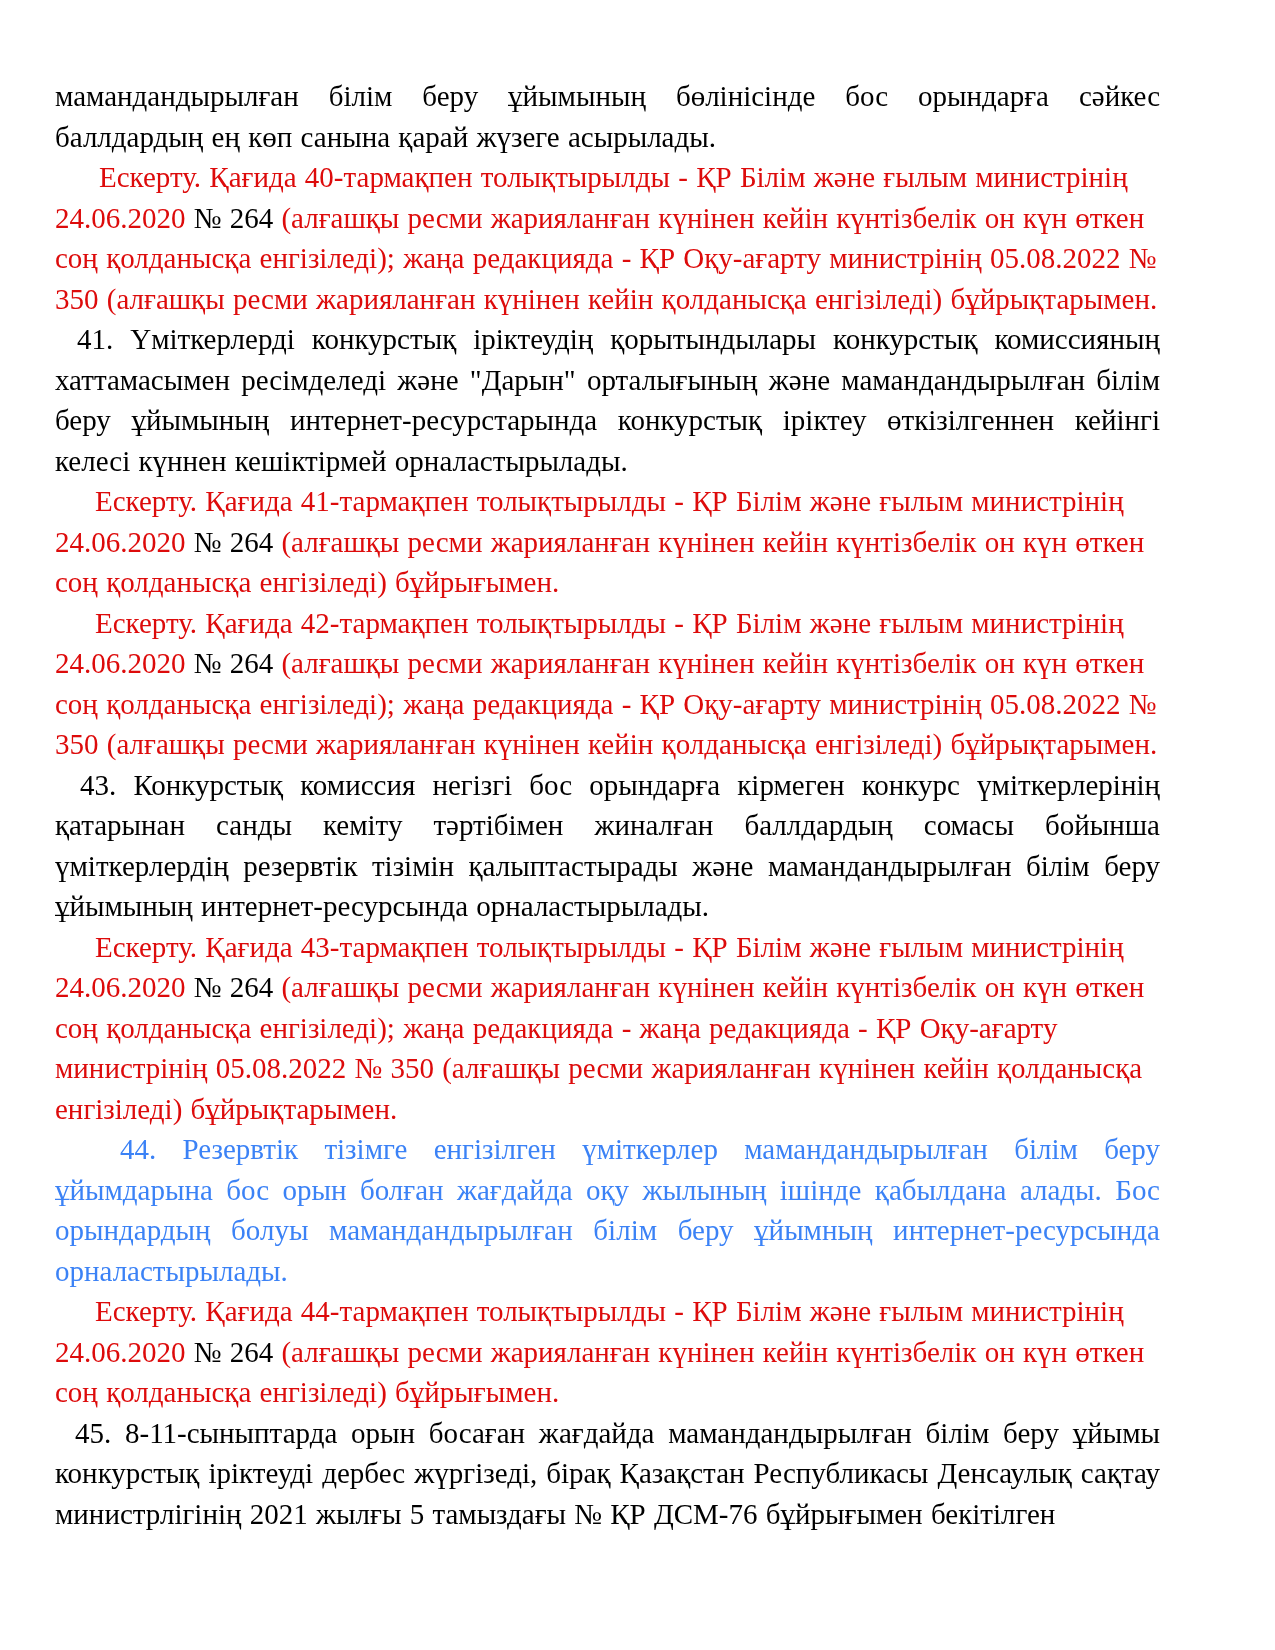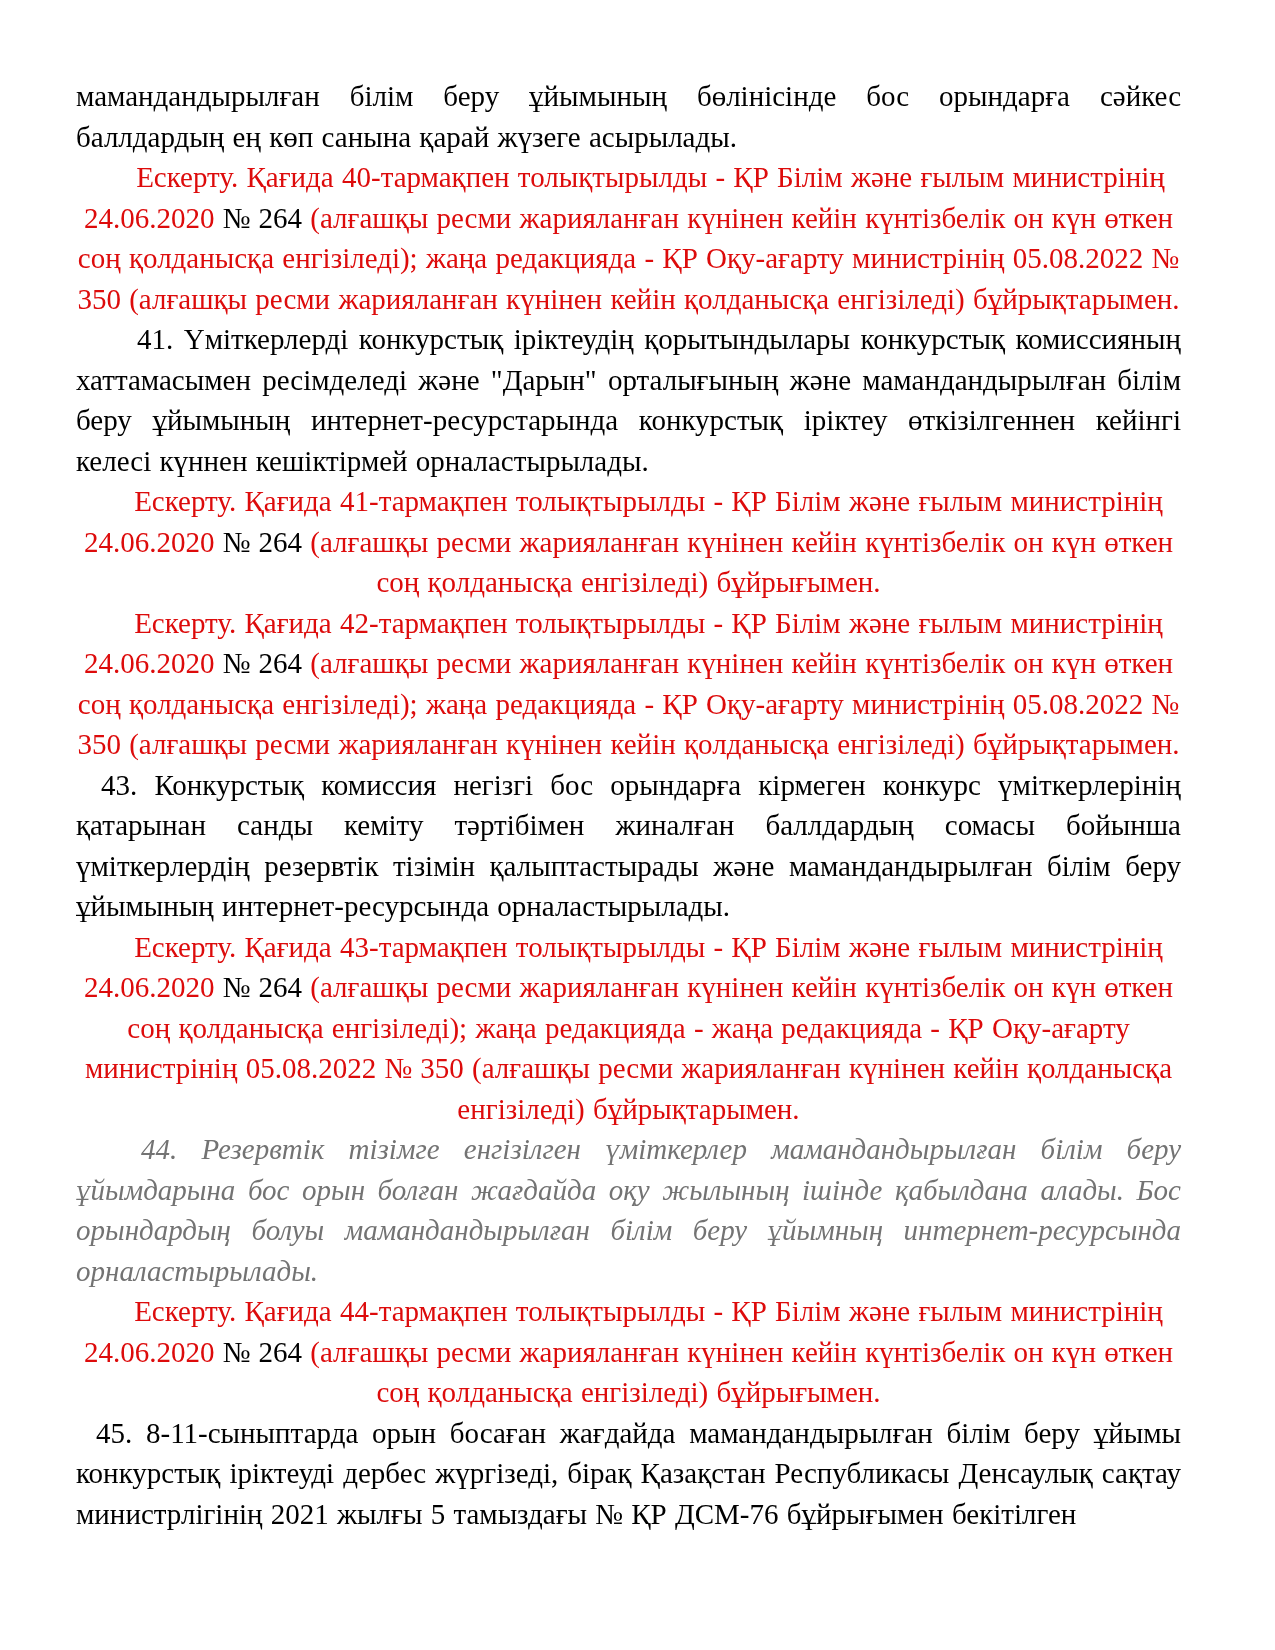--- a/index.html
+++ b/index.html
@@ -6,58 +6,58 @@
     margin: 0;
     padding: 0;
     background: #ffffff;
   }
   .page {
     position: relative;
     width: 1275px;
     height: 1596px;
     background: #ffffff;
     box-sizing: border-box;
-    padding: 76px 85px 0 76px;
+    padding: 76px 85px 0 55px;
     overflow: hidden;
     font-family: "Liberation Serif", "DejaVu Serif", serif;
     font-size: 29px;
     line-height: 40.5px;
     color: #000000;
   }
   .doc-body {
     width: 1105px;
   }
   p.para {
     margin: 0;
     padding: 0;
     word-spacing: 1px;
   }
   p.body {
     text-align: justify;
     text-justify: inter-word;
   }
   p.note {
-    text-align: center;
+    text-align: left;
   }
   .seg-red {
     color: #dd0b0b;
   }
   .seg-black {
     color: #000000;
   }
 </style>
 </head>
 <body>
 
 <main class="page">
   <section class="doc-body" id="doc" style="color: rgb(0, 0, 0);">
       <p class="para body" style="text-indent: 0px;"><span class="seg-black" style="color: rgb(0, 0, 0);">мамандандырылған білім беру ұйымының бөлінісінде бос орындарға сәйкес баллдардың ең көп санына қарай жүзеге асырылады.</span></p>
       <p class="para note" style="text-indent: 44px;"><span class="seg-red" style="color: rgb(221, 11, 11);">Ескерту. Қағида 40-тармақпен толықтырылды - ҚР Білім және ғылым министрінің 24.06.2020 </span><span class="seg-black" style="color: rgb(0, 0, 0);">№ 264</span><span class="seg-red" style="color: rgb(221, 11, 11);"> (алғашқы ресми жарияланған күнінен кейін күнтізбелік он күн өткен соң қолданысқа енгізіледі); жаңа редакцияда - ҚР Оқу-ағарту министрінің 05.08.2022 № 350 (алғашқы ресми жарияланған күнінен кейін қолданысқа енгізіледі) бұйрықтарымен.</span></p>
-      <p class="para body" style="text-indent: 22px;"><span class="seg-black" style="color: rgb(0, 0, 0); margin-left: 39px;">41. Үміткерлерді конкурстық іріктеудің қорытындылары конкурстық комиссияның хаттамасымен ресімделеді және "Дарын" орталығының және мамандандырылған білім беру ұйымының интернет-ресурстарында конкурстық іріктеу өткізілгеннен кейінгі келесі күннен кешіктірмей орналастырылады.</span></p>
+      <p class="para body" style="text-indent: 22px;"><span class="seg-black" style="color: rgb(0, 0, 0);">41. Үміткерлерді конкурстық іріктеудің қорытындылары конкурстық комиссияның хаттамасымен ресімделеді және "Дарын" орталығының және мамандандырылған білім беру ұйымының интернет-ресурстарында конкурстық іріктеу өткізілгеннен кейінгі келесі күннен кешіктірмей орналастырылады.</span></p>
       <p class="para note" style="text-indent: 40px;"><span class="seg-red" style="color: rgb(221, 11, 11);">Ескерту. Қағида 41-тармақпен толықтырылды - ҚР Білім және ғылым министрінің 24.06.2020 </span><span class="seg-black" style="color: rgb(0, 0, 0);">№ 264</span><span class="seg-red" style="color: rgb(221, 11, 11);"> (алғашқы ресми жарияланған күнінен кейін күнтізбелік он күн өткен соң қолданысқа енгізіледі) бұйрығымен.</span></p>
       <p class="para note" style="text-indent: 40px;"><span class="seg-red" style="color: rgb(221, 11, 11);">Ескерту. Қағида 42-тармақпен толықтырылды - ҚР Білім және ғылым министрінің 24.06.2020 </span><span class="seg-black" style="color: rgb(0, 0, 0);">№ 264</span><span class="seg-red" style="color: rgb(221, 11, 11);"> (алғашқы ресми жарияланған күнінен кейін күнтізбелік он күн өткен соң қолданысқа енгізіледі); жаңа редакцияда - ҚР Оқу-ағарту министрінің 05.08.2022 № 350 (алғашқы ресми жарияланған күнінен кейін қолданысқа енгізіледі) бұйрықтарымен.</span></p>
       <p class="para body" style="text-indent: 25px;"><span class="seg-black" style="color: #000000;">43. Конкурстық комиссия негізгі бос орындарға кірмеген конкурс үміткерлерінің қатарынан санды кеміту тәртібімен жиналған баллдардың сомасы бойынша үміткерлердің резервтік тізімін қалыптастырады және мамандандырылған білім беру ұйымының интернет-ресурсында орналастырылады.</span></p>
       <p class="para note" style="text-indent: 40px;"><span class="seg-red" style="color: rgb(221, 11, 11);">Ескерту. Қағида 43-тармақпен толықтырылды - ҚР Білім және ғылым министрінің 24.06.2020 </span><span class="seg-black" style="color: rgb(0, 0, 0);">№ 264</span><span class="seg-red" style="color: rgb(221, 11, 11);"> (алғашқы ресми жарияланған күнінен кейін күнтізбелік он күн өткен соң қолданысқа енгізіледі); жаңа редакцияда - жаңа редакцияда - ҚР Оқу-ағарту министрінің 05.08.2022 № 350 (алғашқы ресми жарияланған күнінен кейін қолданысқа енгізіледі) бұйрықтарымен.</span></p>
-      <p class="para body" style="text-indent: 65px;"><span class="seg-black" style="color: #737373; font-style: italic;">44. Резервтік тізімге енгізілген үміткерлер мамандандырылған білім беру ұйымдарына бос орын болған жағдайда оқу жылының ішінде қабылдана алады. Бос орындардың болуы мамандандырылған білім беру ұйымның интернет-ресурсында орналастырылады.</span></p>
+      <p class="para body" style="text-indent: 65px;"><span class="seg-black" style="color: #3b82f6;">44. Резервтік тізімге енгізілген үміткерлер мамандандырылған білім беру ұйымдарына бос орын болған жағдайда оқу жылының ішінде қабылдана алады. Бос орындардың болуы мамандандырылған білім беру ұйымның интернет-ресурсында орналастырылады.</span></p>
       <p class="para note" style="text-indent: 40px;"><span class="seg-red" style="color: rgb(221, 11, 11);">Ескерту. Қағида 44-тармақпен толықтырылды - ҚР Білім және ғылым министрінің 24.06.2020 </span><span class="seg-black" style="color: rgb(0, 0, 0);">№ 264</span><span class="seg-red" style="color: rgb(221, 11, 11);"> (алғашқы ресми жарияланған күнінен кейін күнтізбелік он күн өткен соң қолданысқа енгізіледі) бұйрығымен.</span></p>
       <p class="para body" style="text-indent: 20px;"><span class="seg-black" style="color: rgb(0, 0, 0);">45. 8-11-сыныптарда орын босаған жағдайда мамандандырылған білім беру ұйымы конкурстық іріктеуді дербес жүргізеді, бірақ Қазақстан Республикасы Денсаулық сақтау министрлігінің 2021 жылғы 5 тамыздағы № ҚР ДСМ-76 бұйрығымен бекітілген</span></p>
     </section>
 </main>
 
 </body></html>

